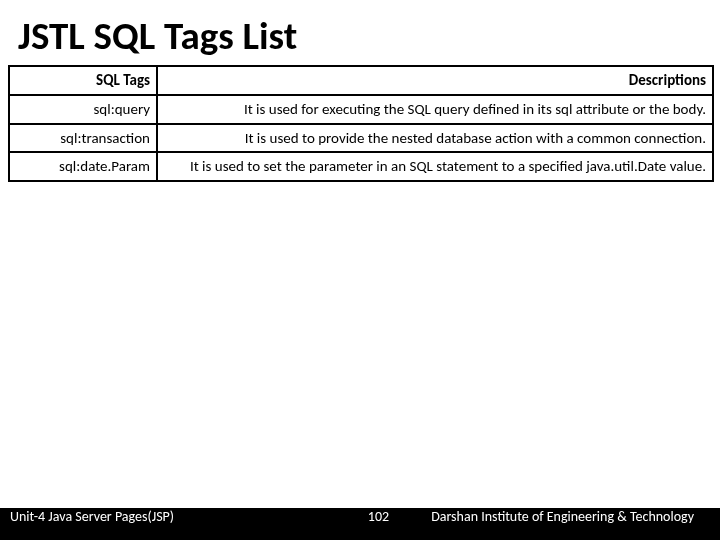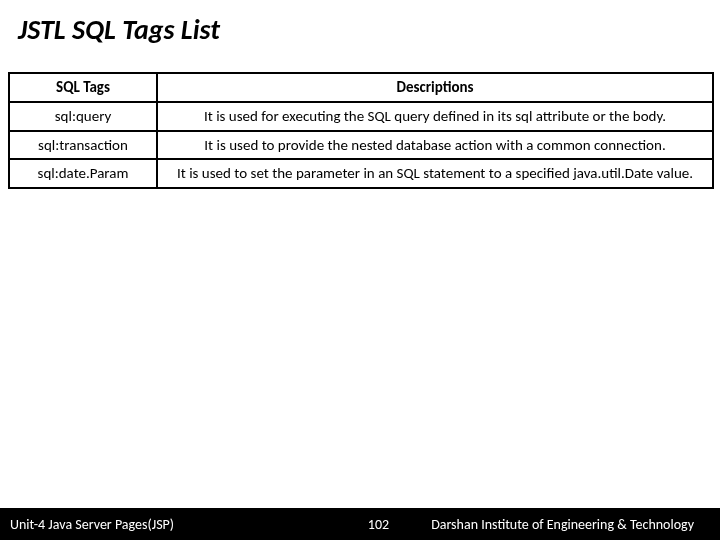--- a/index.html
+++ b/index.html
@@ -5,55 +5,53 @@
   * { margin: 0; padding: 0; box-sizing: border-box; }
   body {
     width: 720px;
     height: 540px;
     background: #fff;
     font-family: Calibri, "Segoe UI", Arial, sans-serif;
     position: relative;
     overflow: hidden;
   }
   .slide-title {
-    font-size: 28px;
+    font-size: 39px;
     font-weight: 700;
     color: #000;
-    padding: 12px 0 25px 18px;
-    font-style: italic;
+    padding: 12px 0 6px 18px;
   }
   .tbl {
     border-collapse: collapse;
     margin: 0 8px;
     width: 704px;
     table-layout: fixed;
   }
   .tbl col.c1 { width: 148px; }
   .tbl col.c2 { width: 556px; }
   .tbl th, .tbl td {
     border: 2px solid #000;
     padding: 4px 6px;
     font-size: 15px;
     line-height: 1.25;
     vertical-align: top;
-    text-align: center;
+    text-align: right;
     color: #000;
   }
   .tbl th {
     font-weight: 700;
   }
   .justify { text-align: justify; }
   .footer {
     position: absolute;
     left: 0; right: 0; bottom: 0;
     height: 32px;
     background: #000;
     color: #fff;
     display: flex;
-    align-items: center;
     font-size: 14px;
   }
   .footer .unit { padding-left: 10px; flex: 0 0 auto; }
   .footer .gap1 { flex: 1 1 auto; }
   .footer .num  { flex: 0 0 auto; padding: 0 12px; }
   .footer .gap2 { flex: 0 0 30px; }
   .footer .inst { flex: 0 0 auto; padding-right: 26px; }
 </style>
 </head>
 <body>

